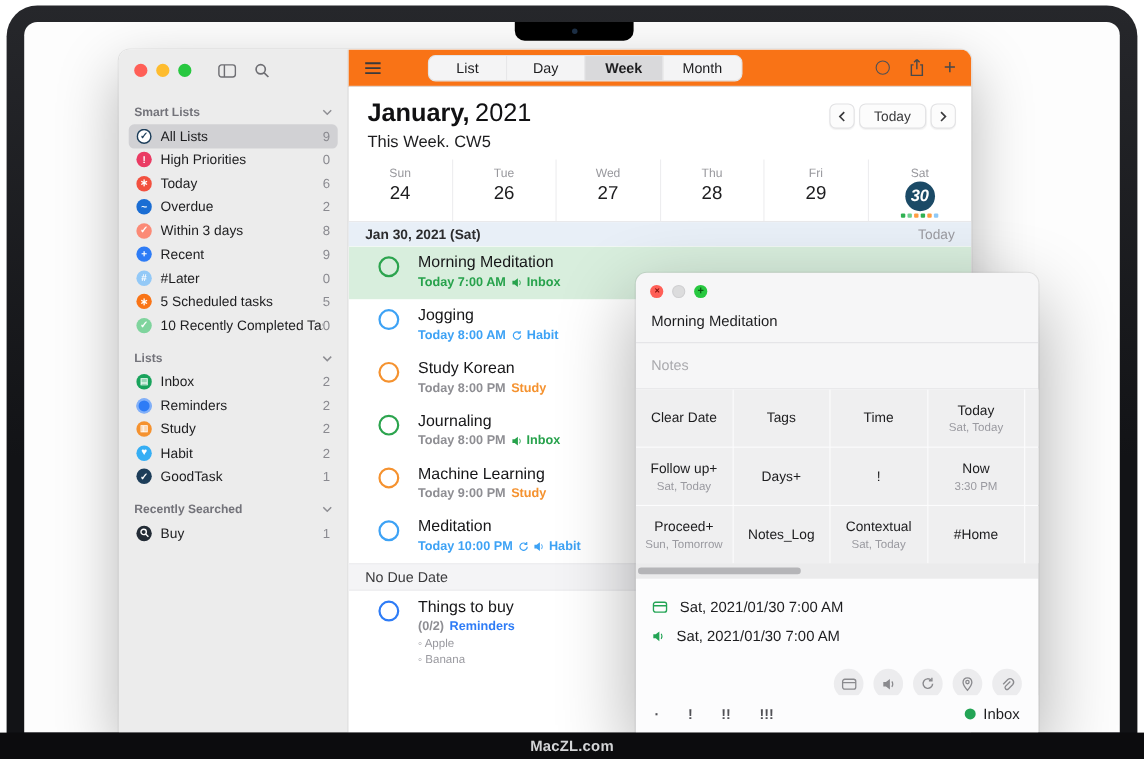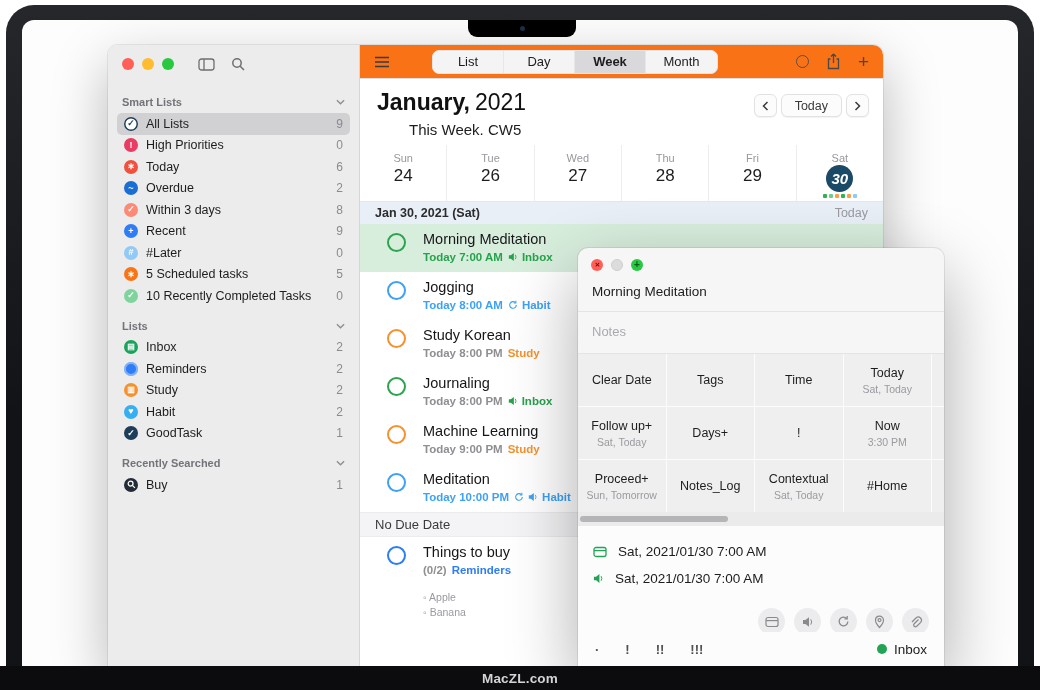--- a/index.html
+++ b/index.html
@@ -17,21 +17,21 @@
   .bottom-bar { position:absolute; left:0; top:666px; width:1040px; height:24px; background:#0c0c0e;
     display:flex; align-items:center; justify-content:center; }
   .watermark { color:#d3d4d6; font-size:13.5px; font-weight:700; letter-spacing:.2px; }
 
   
   .gt-window { position:absolute; left:86px; top:25px; width:775px; height:621px; display:flex;
     border-radius:10px 10px 0 0; overflow:hidden; background:#fff;
     box-shadow:0 20px 55px rgba(0,0,0,.28), 0 0 0 1px rgba(0,0,0,.07); }
 
   
-  .sidebar { width:252px; flex-shrink:0; background:#ececec; border-right:1px solid #d6d6d8; padding:0 9px; }
+  .sidebar { width:209px; flex-shrink:0; background:#ececec; border-right:1px solid #d6d6d8; padding:0 9px; }
   .sb-topbar { height:38px; display:flex; align-items:center; padding-left:5px; }
   .tl { width:12px; height:12px; border-radius:50%; margin-right:8px; }
   .tl.red{ background:#ff5f57; } .tl.yellow{ background:#febc2e; } .tl.green{ background:#28c840; }
   .sb-topbar .tool { margin-left:16px; display:flex; align-items:center; }
   .sb-section-h { display:flex; align-items:center; margin:13px 5px 5px; }
   .sb-section-h .t { font-size:11px; font-weight:700; color:#73737a; flex:1; }
   .sb-row { display:flex; align-items:center; height:21.5px; padding:0 7px; border-radius:5px; }
   .sb-row.selected { background:#d1d1d4; }
   .li { width:14px; height:14px; border-radius:50%; color:#fff; font-size:9px; font-weight:700;
     display:flex; align-items:center; justify-content:center; flex-shrink:0; line-height:1; }
@@ -47,21 +47,21 @@
     border-right:1px solid #e7e7e9; }
   .seg-btn:last-child { border-right:none; }
   .seg-btn.selected { background:#d9d9db; font-weight:600; }
   .tb-right { margin-left:auto; display:flex; align-items:center; gap:17px; }
   .circle-o { width:13px; height:13px; border:1.5px solid #505054; border-radius:50%; display:block; }
   .plus-glyph { font-size:19px; color:#48484a; font-weight:400; line-height:1; }
 
   .cal-header { position:relative; padding:10px 17px 0; height:66px; }
   .cal-title { font-size:23px; color:#111113; }
   .cal-title .m { font-weight:700;margin-top:46px; } .cal-title .y { font-weight:300; margin-left:5px; }
-  .cal-sub { font-size:15px; color:#1d1d1f; margin-top:5px;margin-left:32px; }
+  .cal-sub { font-size:15px; color:#1d1d1f; margin-top:5px; }
   .cal-nav { position:absolute; right:14px; top:15px; display:flex; gap:4px; }
   .nav-btn { height:23px; background:#fcfcfc; border:1px solid #e2e2e4; border-radius:6px;
     box-shadow:0 1px 1px rgba(0,0,0,.05); display:flex; align-items:center; justify-content:center; color:#3a3a3c; }
   .nav-btn.arrow { width:23px; } .nav-btn.today { padding:0 13px; font-size:12.5px; }
 
   .week-strip { height:57px; display:flex; border-bottom:1px solid #e7e7e9; }
   .day-col { flex:1; border-right:1px solid #ededef; display:flex; flex-direction:column; align-items:center; padding-top:7px; position:relative; }
   .day-col:last-child { border-right:none; }
   .dow { font-size:11px; color:#98989d; }
   .dnum { font-size:17px; color:#1d1d1f; margin-top:2px; }
@@ -76,21 +76,21 @@
 
   .task-list { flex:1; overflow:hidden; background:#fff; }
   .task-row { min-height:48px; display:flex; align-items:flex-start; padding:7px 10px 0 27px; }
   .task-row.highlight { background:#d8eedd; }
   .task-circle { width:19px; height:19px; border-radius:50%; border:2px solid #999; margin-top:2px; flex-shrink:0; background:transparent; }
   .task-body { margin-left:17px; }
   .task-title { font-size:14.5px; color:#161618; }
   .task-sub { font-size:11.5px; margin-top:4px; display:flex; align-items:center; gap:5px; font-weight:600; }
   .task-sub .due { font-weight:600; }
   .badge { display:inline-flex; align-items:center; gap:4px; font-weight:600; }
-  .subitems { margin-top:14px; }
+  .subitems { margin-top:2px; }
   .subitem { font-size:10.5px; color:#9a9aa0; line-height:1.45; }
   .subitem::before { content:"◦ "; }
   .section-bar { height:25px; background:#f4f4f6; border-top:1px solid #ececee; border-bottom:1px solid #ececee;
     display:flex; align-items:center; padding:0 15px; font-size:13px; color:#3a3a3c; }
 
   
   .detail-window { position:absolute; left:556px; top:228px; width:366px; height:418px; background:#f6f6f7;
     border-radius:10px 10px 0 0; overflow:hidden;
     box-shadow:0 25px 70px rgba(0,0,0,.33), 0 0 0 1px rgba(0,0,0,.08); }
   .p-lights { padding:11px 0 0 13px; display:flex; gap:8px; }

